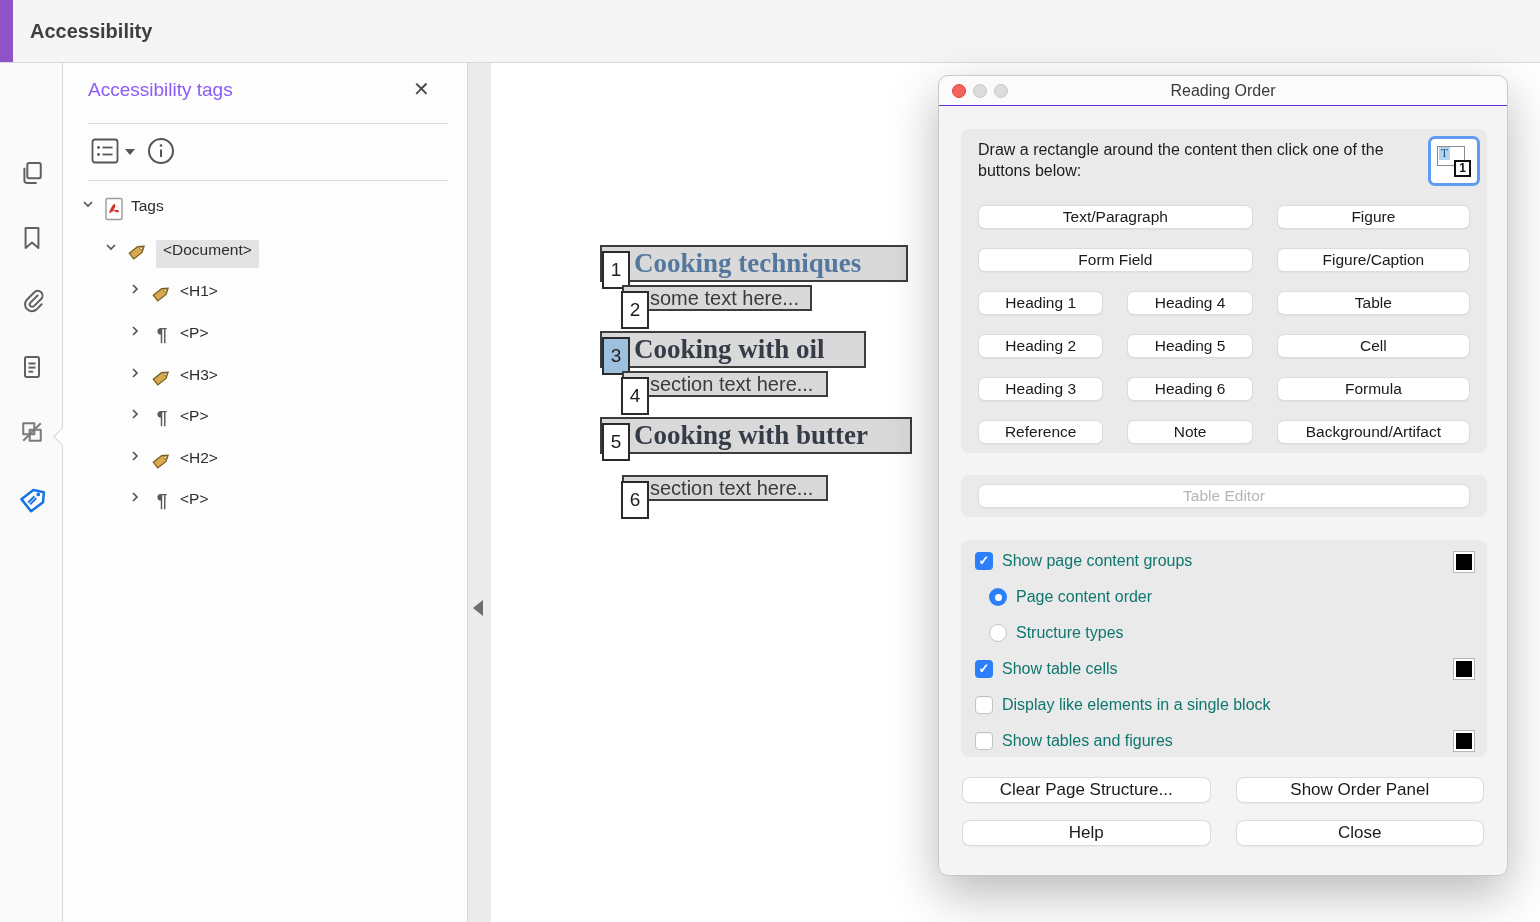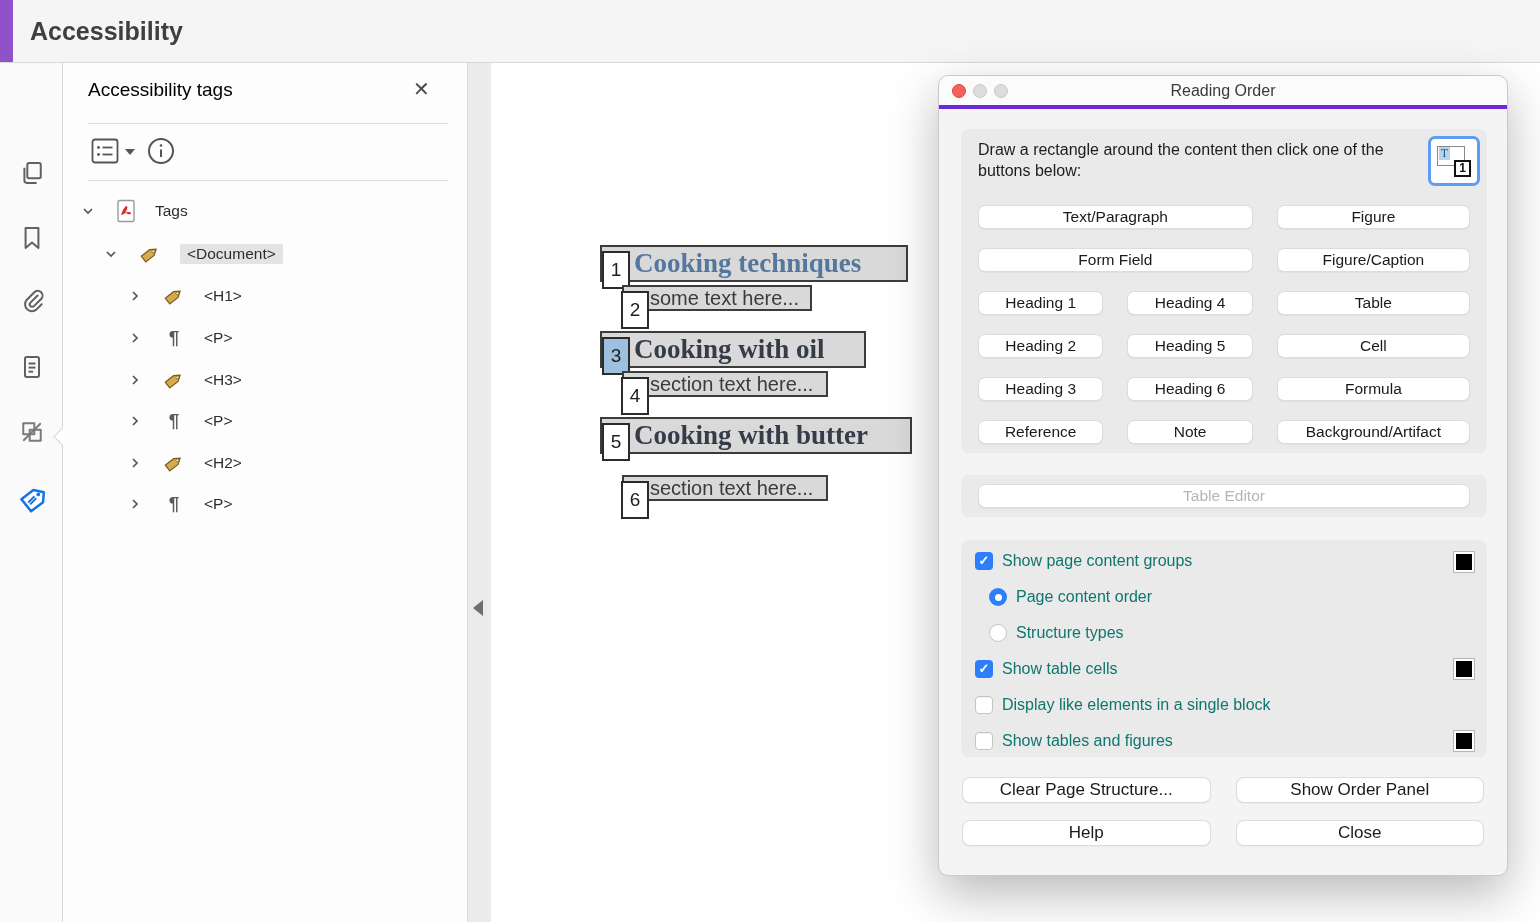--- a/index.html
+++ b/index.html
@@ -2,40 +2,40 @@
 <html><head>
 <meta charset="utf-8">
 <style>
   html,body{margin:0;padding:0;background:#ffffff;}
   .screen{position:relative;width:1540px;height:922px;background:#ffffff;overflow:hidden;
           font-family:"Liberation Sans",sans-serif;color:#333;}
 
   
   .topbar{position:absolute;left:0;top:0;width:1540px;height:62px;background:#f5f5f6;border-bottom:1px solid #d8d8d8;}
   .accent{position:absolute;left:0;top:0;width:13px;height:62px;background:#8f52c9;}
-  .topbar-title{position:absolute;left:30px;top:0;height:62px;line-height:62px;font-size:25px;font-weight:bold;color:#3f3f42;}
+  .topbar-title{position:absolute;left:30px;top:0;height:62px;line-height:62px;font-size:20px;font-weight:bold;color:#3f3f42;}
 
   
   .rail{position:absolute;left:0;top:63px;width:62px;height:859px;background:#fafafa;border-right:1px solid #d6d6d6;}
   .rail-item{position:absolute;left:16px;width:32px;height:32px;display:flex;align-items:center;justify-content:center;cursor:pointer;}
   .rail svg{display:block;}
   .rail-notch{position:absolute;left:56px;top:430px;width:12px;height:12px;background:#ffffff;
               border-left:1px solid #d6d6d6;border-bottom:1px solid #d6d6d6;transform:rotate(45deg);}
 
   
   .tagspanel{position:absolute;left:63px;top:63px;width:404px;height:859px;background:#fdfdfd;}
-  .tp-title{position:absolute;left:25px;top:16px;font-size:19px;color:#000000;}
+  .tp-title{position:absolute;left:25px;top:16px;font-size:19px;color:#8b5cf6;}
   .tp-close{position:absolute;left:350px;top:14px;font-size:20px;color:#4a4a4a;cursor:pointer;}
   .tp-div1{position:absolute;left:25px;top:60px;width:360px;height:0;border-top:1px solid #dcdcdc;}
   .tp-div2{position:absolute;left:25px;top:117px;width:360px;height:0;border-top:1px solid #dcdcdc;}
   .tp-listicon{position:absolute;left:28px;top:75px;cursor:pointer;}
   .tp-caret{position:absolute;left:62px;top:86px;width:0;height:0;border-left:5px solid transparent;border-right:5px solid transparent;border-top:6px solid #555;cursor:pointer;}
   .tp-info{position:absolute;left:84px;top:74px;cursor:pointer;}
 
-  .tree-row{position:absolute;height:28px;display:flex;align-items:center;cursor:default;gap:12px;}
+  .tree-row{position:absolute;height:28px;display:flex;cursor:default;}
   .tw{display:inline-flex;align-items:center;justify-content:center;width:14px;height:14px;cursor:pointer;}
   .tree-label{font-size:15.5px;color:#2d2d2d;margin-left:6px;white-space:nowrap;}
   .sel-label{background:#e3e3e3;padding:1px 7px;border-radius:2px;}
   .ticon{margin-left:8px;display:inline-flex;}
 
   
   .splitter{position:absolute;left:467px;top:63px;width:23px;height:859px;background:#ebebeb;border-left:1px solid #d9d9d9;border-right:1px solid #e2e2e2;}
   .split-arrow{position:absolute;left:473px;top:600px;width:0;height:0;border-top:8px solid transparent;border-bottom:8px solid transparent;border-right:10px solid #6e6e6e;cursor:pointer;}
 
   
@@ -46,21 +46,21 @@
   .rg-h1{color:#54779e;}
   .rg-h2{color:#363c47;}
   .rg-body{font-size:20px;color:#3b3b3b;font-family:"Liberation Sans",sans-serif;}
   .badge{position:absolute;width:28px;height:38px;background:#fff;border:2px solid #2b2b2b;box-sizing:border-box;
          display:flex;align-items:center;justify-content:center;font-size:19px;color:#1d1d1d;}
   .badge-sel{background:#9cc0dd;}
 
   
   .dialog{position:absolute;left:938px;top:75px;width:570px;height:801px;background:#f4f4f5;border:1px solid #c9c9c9;
           border-radius:10px;box-shadow:0 18px 50px rgba(0,0,0,.28);box-sizing:border-box;}
-  .dlg-titlebar{position:absolute;left:0;top:0;width:100%;height:29px;background:#fbfbfb;border-bottom:4px solid #6d28d9;
+  .dlg-titlebar{position:absolute;left:0;top:0;width:100%;height:29px;background:#fbfbfb;border-bottom:1px solid #6d28d9;
                 border-radius:10px 10px 0 0;}
   .light{position:absolute;top:8px;width:12px;height:12px;border-radius:50%;}
   .dlg-title{position:absolute;left:0;top:0;width:100%;height:29px;line-height:29px;text-align:center;font-size:16px;color:#3a3a3a;}
 
   .panel{position:absolute;left:22px;width:526px;background:#eaeaeb;border-radius:8px;}
   .instr{position:absolute;left:17px;top:10px;width:424px;font-size:16px;line-height:21px;color:#1d1d1d;}
 
   .ro-toolicon{position:absolute;right:7px;top:7px;width:52px;height:50px;background:#fff;border:3px solid #5f9bf2;border-radius:7px;
                box-sizing:border-box;display:flex;align-items:center;justify-content:center;}
   .ro-inner{position:relative;width:34px;height:32px;}

